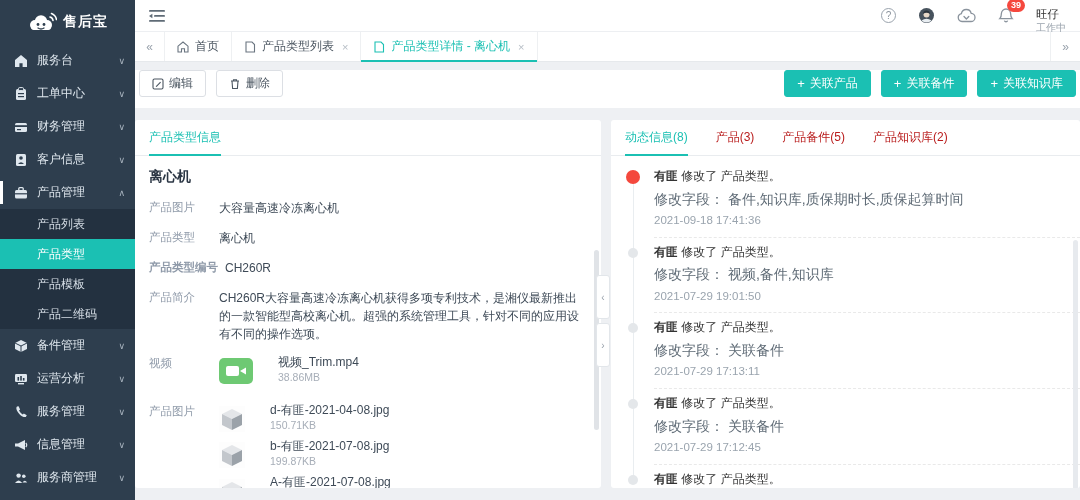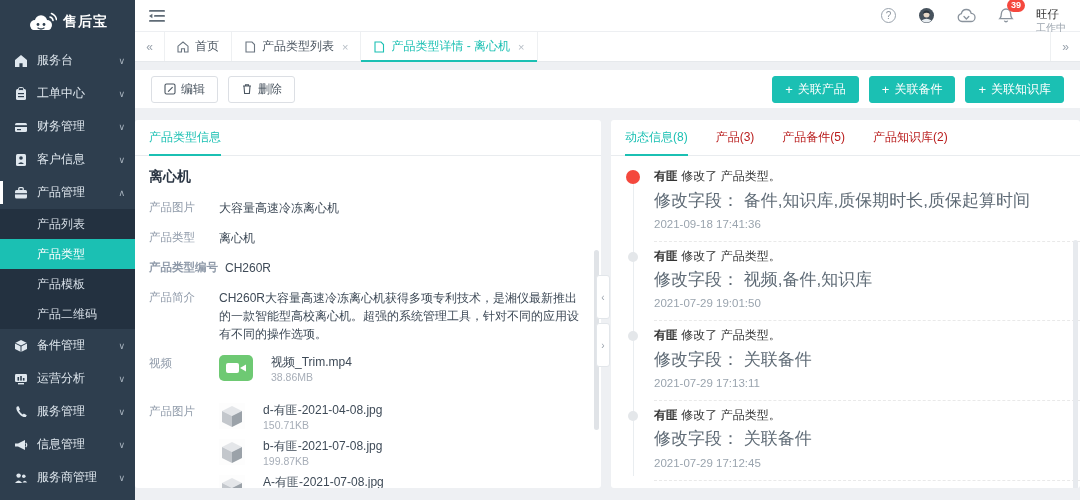--- a/index.html
+++ b/index.html
@@ -38,21 +38,21 @@
   .tabbar { height:30px; background:#fff; border-bottom:1px solid #e6e9ec; display:flex; align-items:stretch; flex-shrink:0; }
   .tab-scroll { width:30px; display:flex; align-items:center; justify-content:center; color:#98a1ab; font-size:12px; cursor:pointer; border-right:1px solid #eef0f2; }
   .tab-scroll.right { margin-left:auto; border-right:none; border-left:1px solid #eef0f2; }
   .tab { display:flex; align-items:center; gap:6px; padding:0 12px; border-right:1px solid #eef0f2; color:#4a5560; cursor:pointer; position:relative; }
   .tab .t-icon { width:12px; height:12px; }
   .tab .close { color:#b6bdc5; font-size:11px; margin-left:2px; }
   .tab.active { color:#1bc0b3; }
   .tab.active::after { content:""; position:absolute; left:0; right:0; bottom:-1px; height:2px; background:#1bc0b3; }
 
   .content { flex:1; min-height:0; display:flex; flex-direction:column; padding-top:8px; }
-  .toolbar { background:#fff; height:38px; flex-shrink:0; display:flex; align-items:center; padding:0 16px; gap:10px; }
+  .toolbar { background:#fff; height:38px; flex-shrink:0; display:flex; padding:0 4px; gap:10px; }
   .btn { height:27px; padding:0 12px; background:#fff; border:1px solid #dcdfe4; border-radius:3px; color:#4a5560; font-size:12px; display:inline-flex; align-items:center; gap:5px; cursor:pointer; }
   .btn svg { width:12px; height:12px; }
   .toolbar-right { margin-left:auto; display:flex; gap:10px; }
   .btn-primary { background:#1bc0b3; border-color:#1bc0b3; color:#fff; }
   .plus { font-size:13px; line-height:1; }
 
   .panels { flex:1; min-height:0; margin-top:12px; margin-bottom:12px; display:flex; gap:10px; position:relative; }
   .panel { background:#fff; border-radius:3px; position:relative; overflow:hidden; }
   .panel.left { width:466px; flex-shrink:0; }
   .panel.right { flex:1; min-width:0; }
@@ -60,35 +60,35 @@
   .ptab { display:flex; align-items:center; color:#b91c1c; cursor:pointer; position:relative; font-size:12px; }
   .ptab.active { color:#1bc0b3; }
   .ptab.active::after { content:""; position:absolute; left:0; right:0; bottom:-1px; height:2px; background:#1bc0b3; }
 
   
   .detail-body { padding:12px 16px 0 14px; }
   .detail-title { font-size:14px; font-weight:bold; color:#2b3644; margin-bottom:13px; }
   .frow { display:flex; margin-bottom:12px; line-height:1.5; }
   .flabel { width:70px; flex-shrink:0; color:#8f9aa9; font-size:11.5px; }
   .fvalue { color:#3e4a57; font-size:12px; }
-  .att { display:flex; align-items:flex-start; gap:18px; margin-bottom:7px; cursor:pointer; }
+  .att { display:flex; align-items:flex-end; gap:25px; margin-bottom:7px; cursor:pointer; }
   .att-name { font-size:12px; color:#3e4a57; line-height:1.25; }
   .att-size { font-size:10.5px; color:#a7aeb8; line-height:1.25; margin-top:1px; }
   .vid-icon { width:34px; height:26px; flex-shrink:0; }
   .cube-icon { width:26px; height:26px; flex-shrink:0; }
 
   
   .timeline { position:relative; padding:6px 0 0 43px; height:calc(100% - 36px); overflow:hidden; }
   .tl-line { position:absolute; left:22px; top:20px; bottom:12px; width:1px; background:#e9edf0; }
   .entry { position:relative; padding:7px 0 9px; border-bottom:1px dashed #e9e9e9; }
   .entry .dot { position:absolute; left:-26px; top:10px; width:10px; height:10px; border-radius:50%; background:#e4e7ea; }
   .entry.first .dot { width:14px; height:14px; left:-28px; top:8px; background:#f4483d; }
   .e-title { font-size:12px; color:#333; line-height:1.3; }
   .e-user { font-weight:bold; }
-  .e-fields { font-size:17px; color:#5f6b76; margin-top:5px; line-height:1.3; }
+  .e-fields { font-size:14px; color:#5f6b76; margin-top:5px; line-height:1.3; }
   .e-time { font-size:11.5px; color:#9aa4ae; margin-top:5px; line-height:1.3; }
 
   
   .collapse-btns { position:absolute; left:461px; top:155px; display:flex; flex-direction:column; gap:4px; z-index:3; }
   .cbtn { width:14px; height:44px; background:#fff; border:1px solid #e2e6ea; border-radius:3px; color:#98a1ab; font-size:10px; display:flex; align-items:center; justify-content:center; cursor:pointer; }
   .scroll-thumb { position:absolute; width:5px; border-radius:3px; background:#e0e3e7; right:2px; }
   .lp-thumb { top:130px; height:180px; }
   .rp-thumb { top:120px; height:250px; background:#e7eaee; }
 </style>
 </head>

